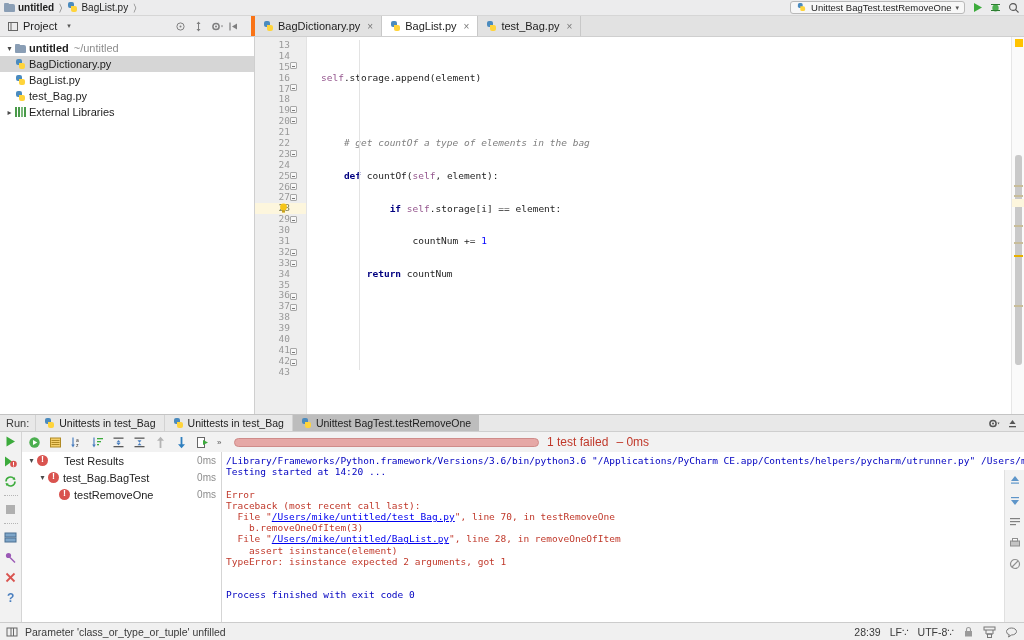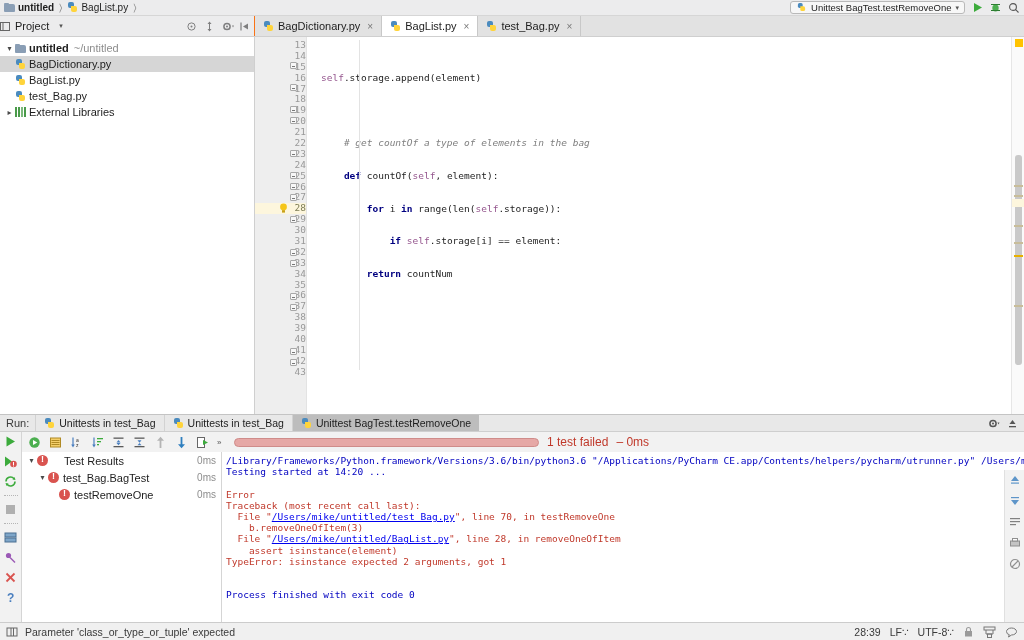--- a/index.html
+++ b/index.html
@@ -31,22 +31,22 @@
   .folder-ico:after { content:""; position:absolute; left:0; top:0px; width:5px; height:2px; background:#8a9eb5; border-radius:1px; }
 
   
   .py-ico { width: 11px; height: 11px; position: relative; }
   .py-ico:before { content:""; position:absolute; left:1px; top:0; width:6px; height:6px; background:#4b8bbe; border-radius:2px 2px 0 2px; }
   .py-ico:after { content:""; position:absolute; left:4px; top:4px; width:6px; height:6px; background:#ffd43b; border-radius:0 2px 2px 2px; }
 
   
   .toolrow { height: 21px; background: #ececed; border-bottom: 1px solid #cfcfcf; display: flex; flex: 0 0 21px; }
   .proj-head {
-    width: 255px; display: flex; align-items: center; padding: 0 0;
-    border-right: 1px solid #f97316; position: relative; background:#ececed;
+    width: 255px; display: flex; align-items: center; padding: 0 8px;
+    border-right: 4px solid #f97316; position: relative; background:#ececed;
   }
   .proj-head .label { font-size: 11px; margin-left: 4px; }
   .proj-head .caret { margin-left: 10px; font-size: 7px; color:#555; }
   .proj-tools { margin-left: auto; display: flex; align-items: center; gap: 7px; padding-right: 3px; }
   .tbtn { width: 11px; height: 11px; opacity: .72; position: relative; }
 
   .tabs { display: flex; align-items: stretch; flex: 1; background:#e2e2e2; }
   .tab {
     display: flex; align-items: center; gap: 4px; padding: 0 8px;
     font-size: 11px; border-right: 1px solid #c8c8c8; background: #e2e2e2;
@@ -72,21 +72,21 @@
   .lib-ico { width: 11px; height: 10px; display:inline-block; position:relative; }
   .lib-ico span { position:absolute; top:0; width:2px; height:10px; }
 
   
   .editor { flex: 1; background: #ffffff; display: flex; position: relative; min-width:0; }
   .gutter {
     width: 52px; background: #eeeeee; border-right: 1px solid #e3e3e3;
     font-family: "DejaVu Sans Mono", monospace; font-size: 9.5px; color: #999;
     text-align: right; padding-top: 3px; position: relative; flex: 0 0 52px;
   }
-  .gutter .ln { height: 10.9px; line-height: 10.9px; padding-right: 0; }
+  .gutter .ln { height: 10.9px; line-height: 10.9px; padding-right: 16px; }
   .gutter .ln.cur { background: #fdf6dd; color: #7d7d55; }
   .fold-rail { position: absolute; right: 7px; top: 3px; width: 9px; }
   .fold {
     position: absolute; width: 7px; height: 7px; border: 1px solid #a8a8a8;
     background: #f7f7f7; border-radius: 1px; left: 0;
   }
   .fold:after { content:""; position:absolute; left:1px; top:2.5px; width:3px; height:1px; background:#777; }
   .bulb { position: absolute; left: 24px; width: 9px; height: 11px; }
 
   .code {
@@ -350,22 +350,22 @@
           </svg>
         </div>
       </div>
 
       <div class="code">
         <div class="iguide" style="left:52px; height:330px;"></div>
         <div class="row"><span class="sf">self</span>.storage.append(element)</div>
         <div class="row"></div>
         <div class="row"><span class="cm">    # get countOf a type of elements in the bag</span></div>
         <div class="row">    <span class="kw">def</span> countOf(<span class="sf">self</span>, element):</div>
-        <div class="row">        <span class="kw">for</span> i <span class="kw">in</span> range(len(<span class="sf">self</span>.storage)):</div>
         <div class="row">            <span class="kw">if</span> <span class="sf">self</span>.storage[i] == element:</div>
+        <div class="row">                countNum += <span class="num">1</span></div>
         <div class="row">        <span class="kw">return</span> countNum</div>
         <div class="row"></div>
         <div class="row"></div>
         
         
         
         
         
         
         
@@ -643,21 +643,21 @@
   </div>
 
   <div class="status">
     <span>
       <svg width="12" height="12" viewBox="0 0 12 12">
           <rect x="1" y="2" width="10" height="8" fill="none" stroke="#666" stroke-width="1"></rect>
           <rect x="4.5" y="2" width="1" height="8" fill="#666"></rect>
           <rect x="7" y="2" width="1" height="8" fill="#666"></rect>
         </svg>
     </span>
-    <span class="cell">Parameter 'class_or_type_or_tuple' expected</span>
+    <span class="cell">Parameter 'class_or_type_or_tuple' unfilled</span>
 
     <span class="right">
       <span class="cell">28:39</span>
       <span class="cell">LF∵</span>
       <span class="cell">UTF-8∵</span>
       <span>
         <svg width="11" height="12" viewBox="0 0 11 12">
             <rect x="2" y="5" width="7" height="5.5" fill="#9a9a9a"></rect>
             <path d="M3.5 5V3.5a2 2 0 0 1 4 0V5" fill="none" stroke="#9a9a9a" stroke-width="1.1"></path>
           </svg>

